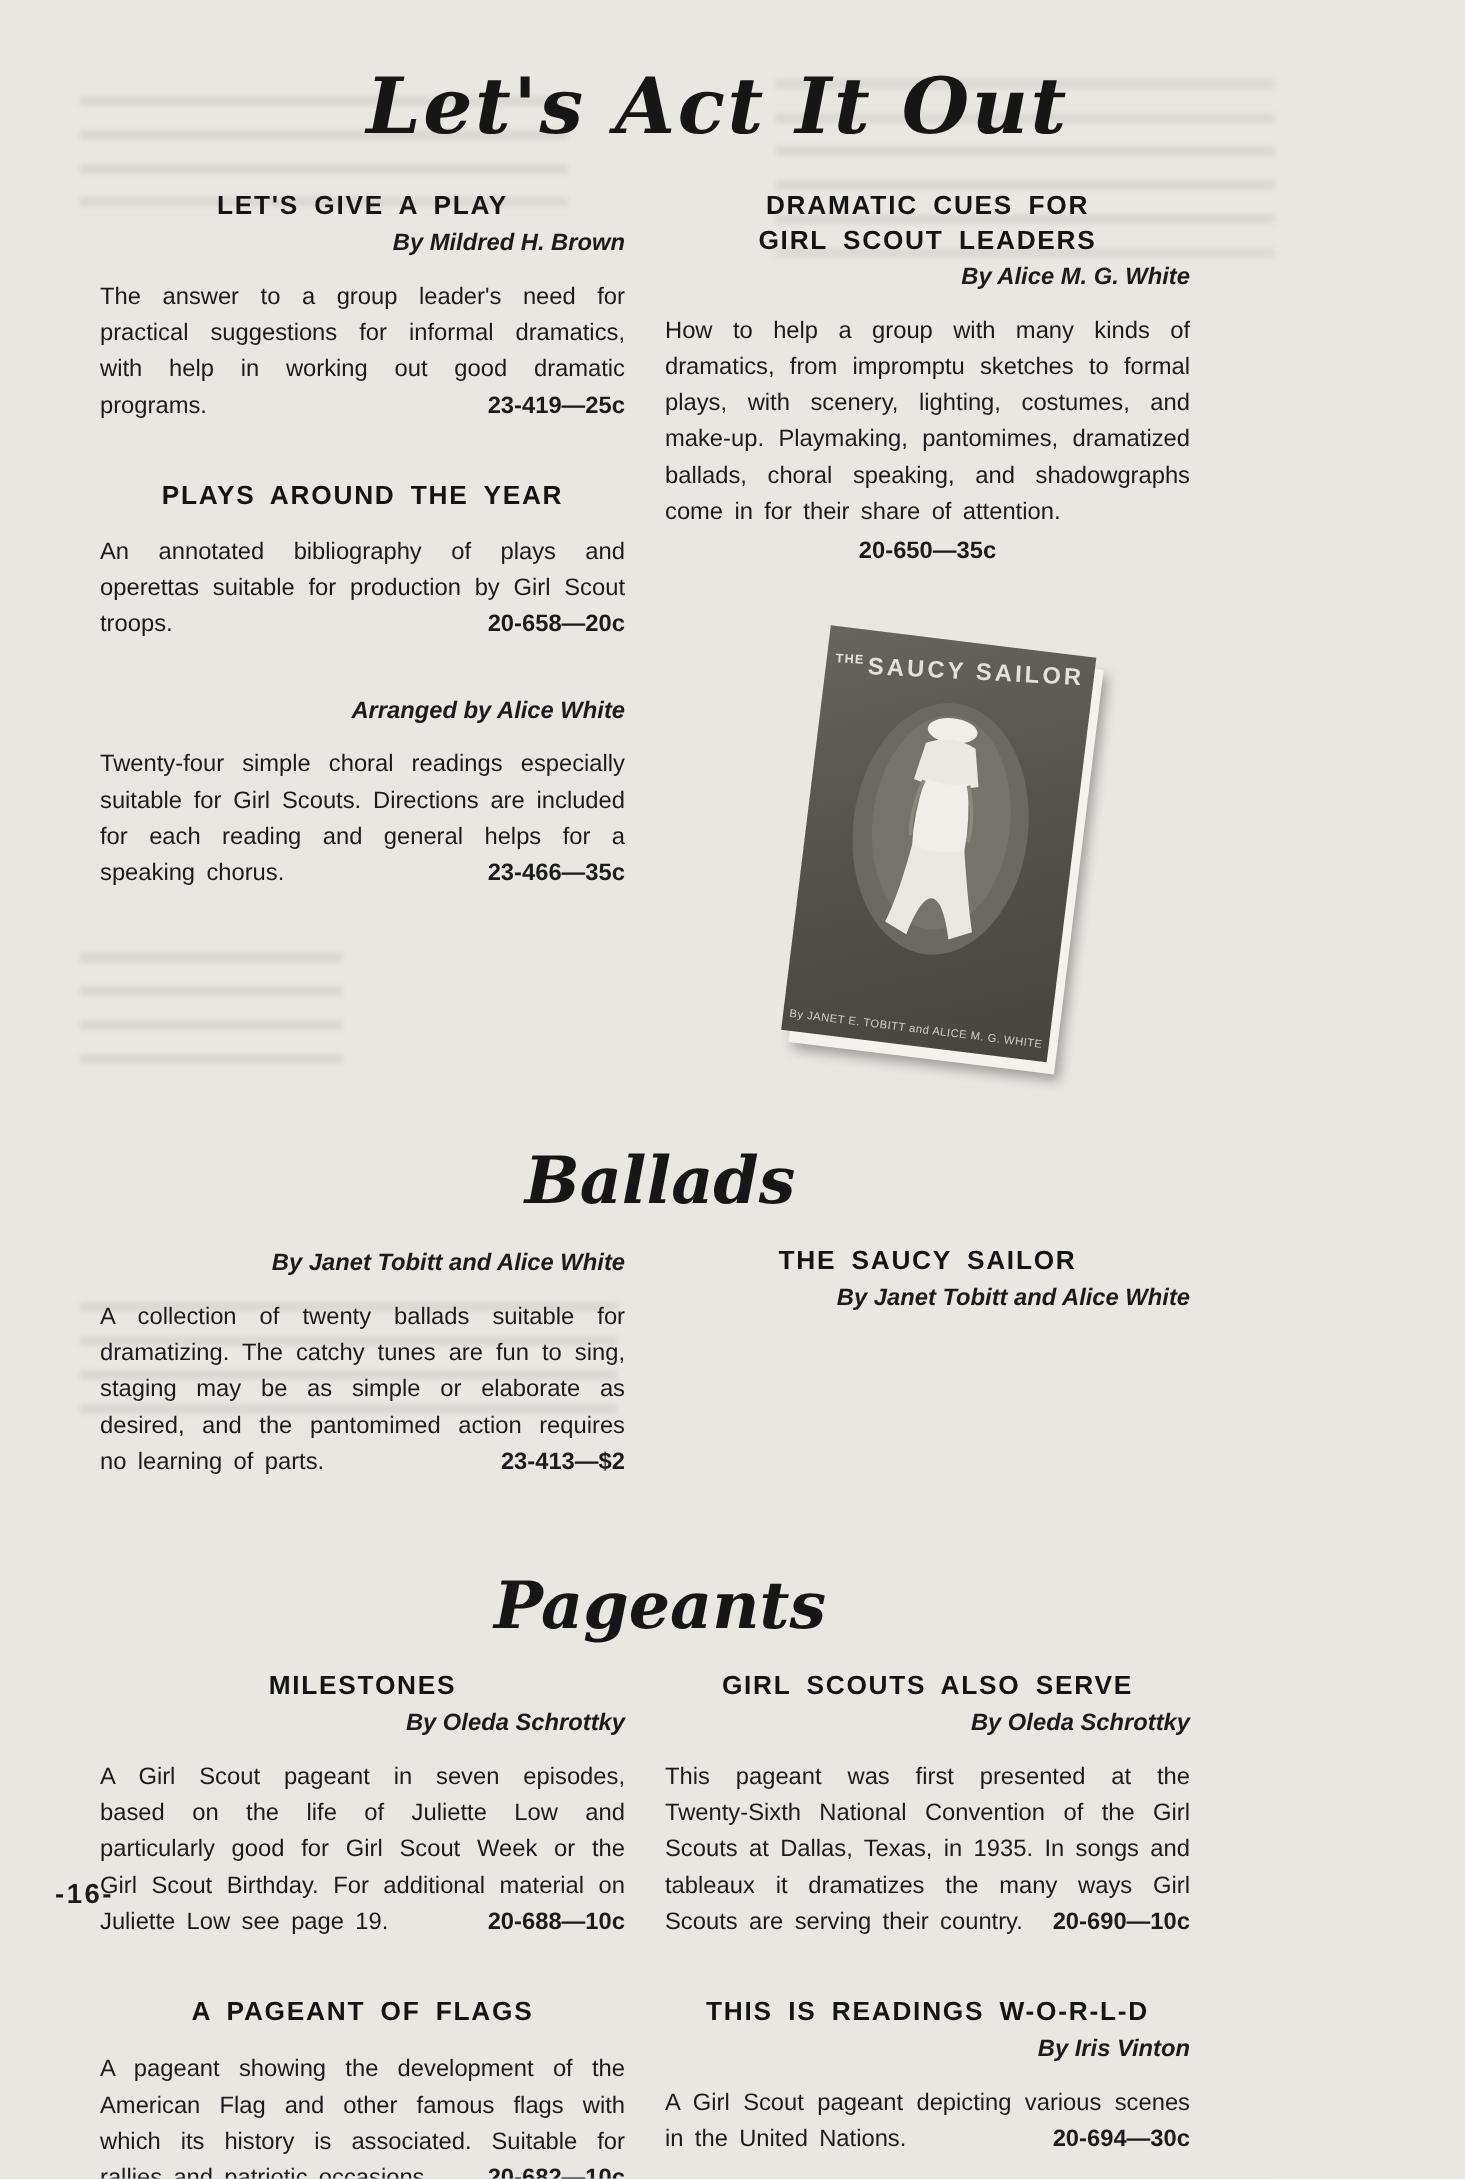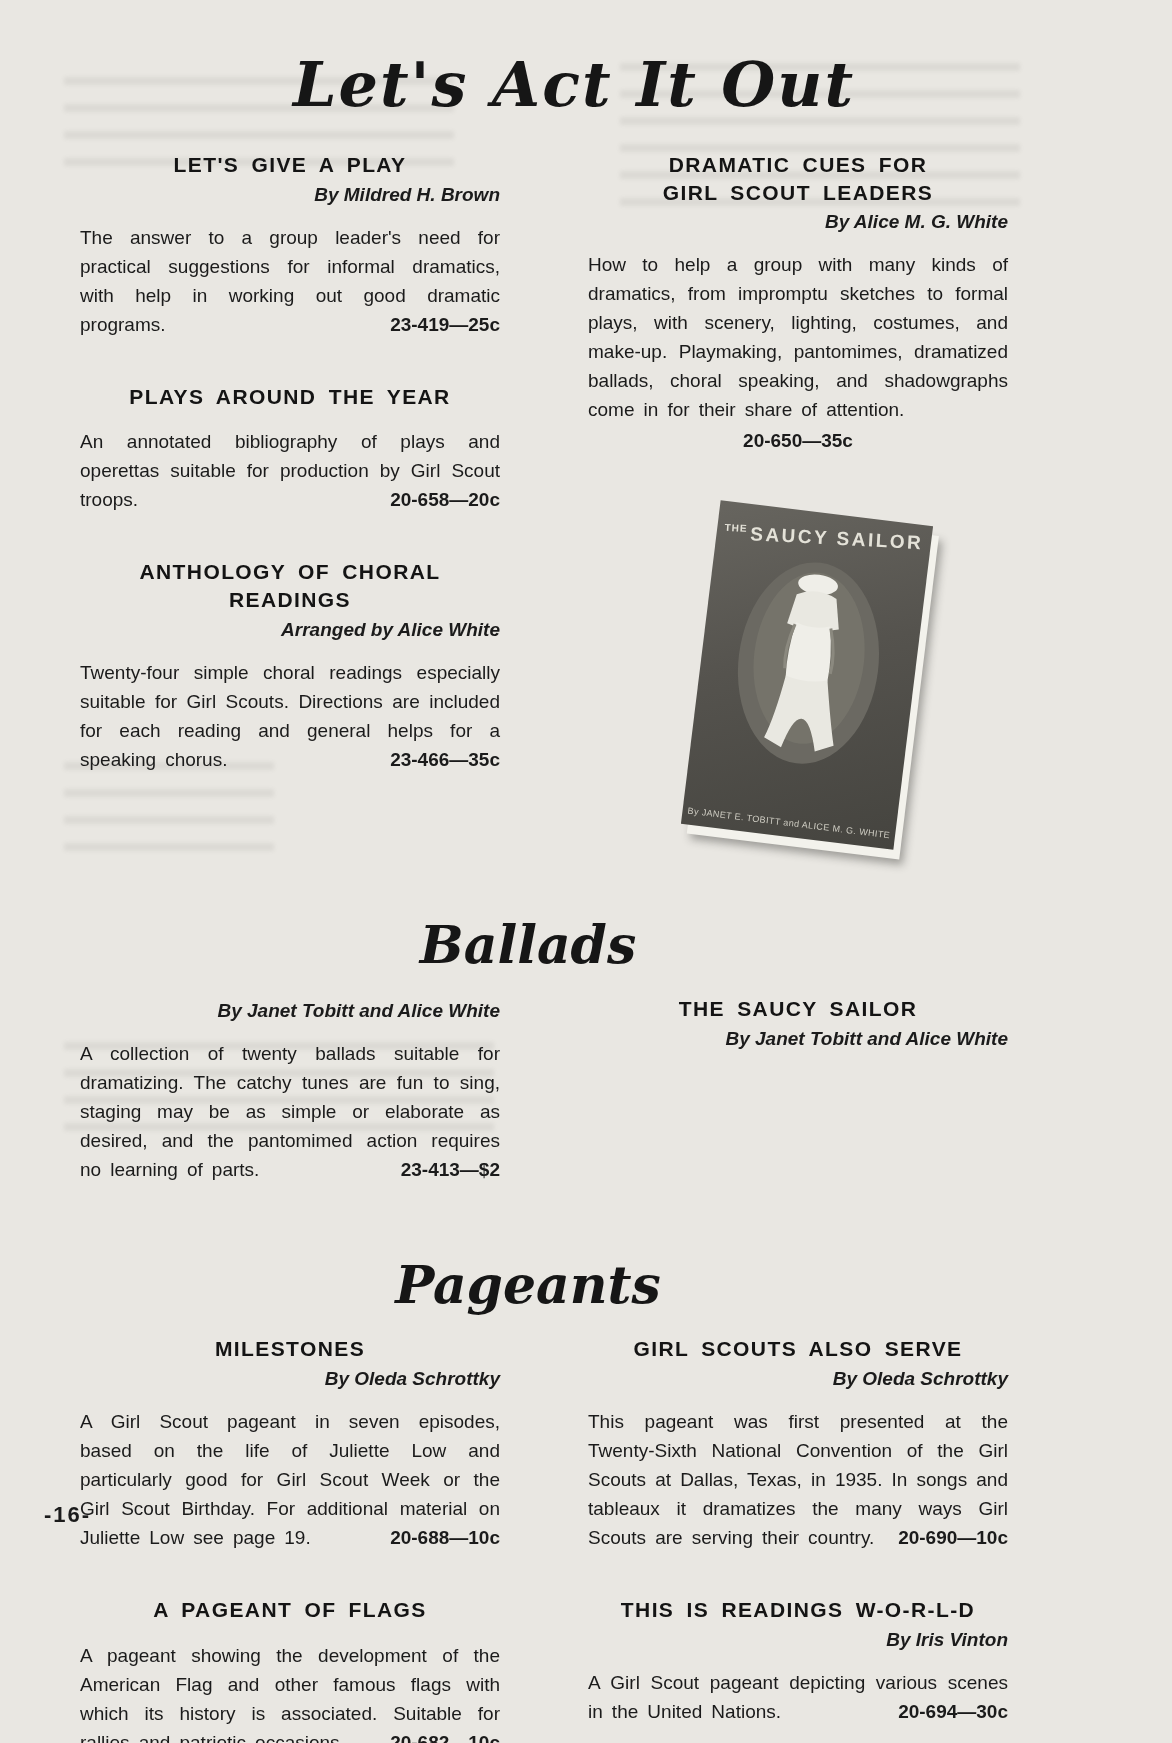--- a/index.html
+++ b/index.html
@@ -22,21 +22,21 @@
 
   .content { position:relative; z-index:1; width:896px; }
 
   .script {
     font-family:"DejaVu Serif", serif; font-style:italic; font-weight:bold;
     text-align:center; color:#161616;
   }
   .page-title { font-size:62px; letter-spacing:2px; position:relative; left:46px; margin:6px 0 30px; }
   .section-script { font-size:52px; margin:26px 0 20px; }
 
-  .columns { display:grid; grid-template-columns:420px 420px; column-gap:88px; align-items:start; }
+  .columns { display:grid; grid-template-columns:420px 420px; column-gap:32px; align-items:start; }
 
   .entry { margin-bottom:44px; }
   .entry h2 {
     font-size:21px; font-weight:bold; text-align:center; line-height:1.32;
     letter-spacing:1.4px; word-spacing:5px; white-space:pre-line; color:#141414;
   }
   .byline { text-align:right; font-weight:bold; font-style:italic; font-size:19px; margin-top:5px; }
   .bodytext {
     margin-top:17px; font-size:19px; line-height:29px;
     text-align:justify; word-spacing:0.2em;
@@ -93,22 +93,20 @@
           <p class="byline">By Mildred H. Brown</p>
           <p class="bodytext"><span>The answer to a group leader's need for practical suggestions for informal dramatics, with help in working out good dramatic programs.</span><span class="code">23-419—25c</span></p>
         </section>
 
         <section class="entry">
           <h2>PLAYS AROUND THE YEAR</h2>
           <p class="bodytext"><span>An annotated bibliography of plays and operettas suitable for production by Girl Scout troops.</span><span class="code">20-658—20c</span></p>
         </section>
 
         <section class="entry">
-          <h2>ANTHOLOGY OF CHORAL
-READINGS</h2>
           <p class="byline">Arranged by Alice White</p>
           <p class="bodytext"><span>Twenty-four simple choral readings especially suitable for Girl Scouts. Directions are included for each reading and general helps for a speaking chorus.</span><span class="code">23-466—35c</span></p>
         </section>
 
       </div>
       <div class="col">
 
         <section class="entry">
           <h2>DRAMATIC CUES FOR
 GIRL SCOUT LEADERS</h2>

